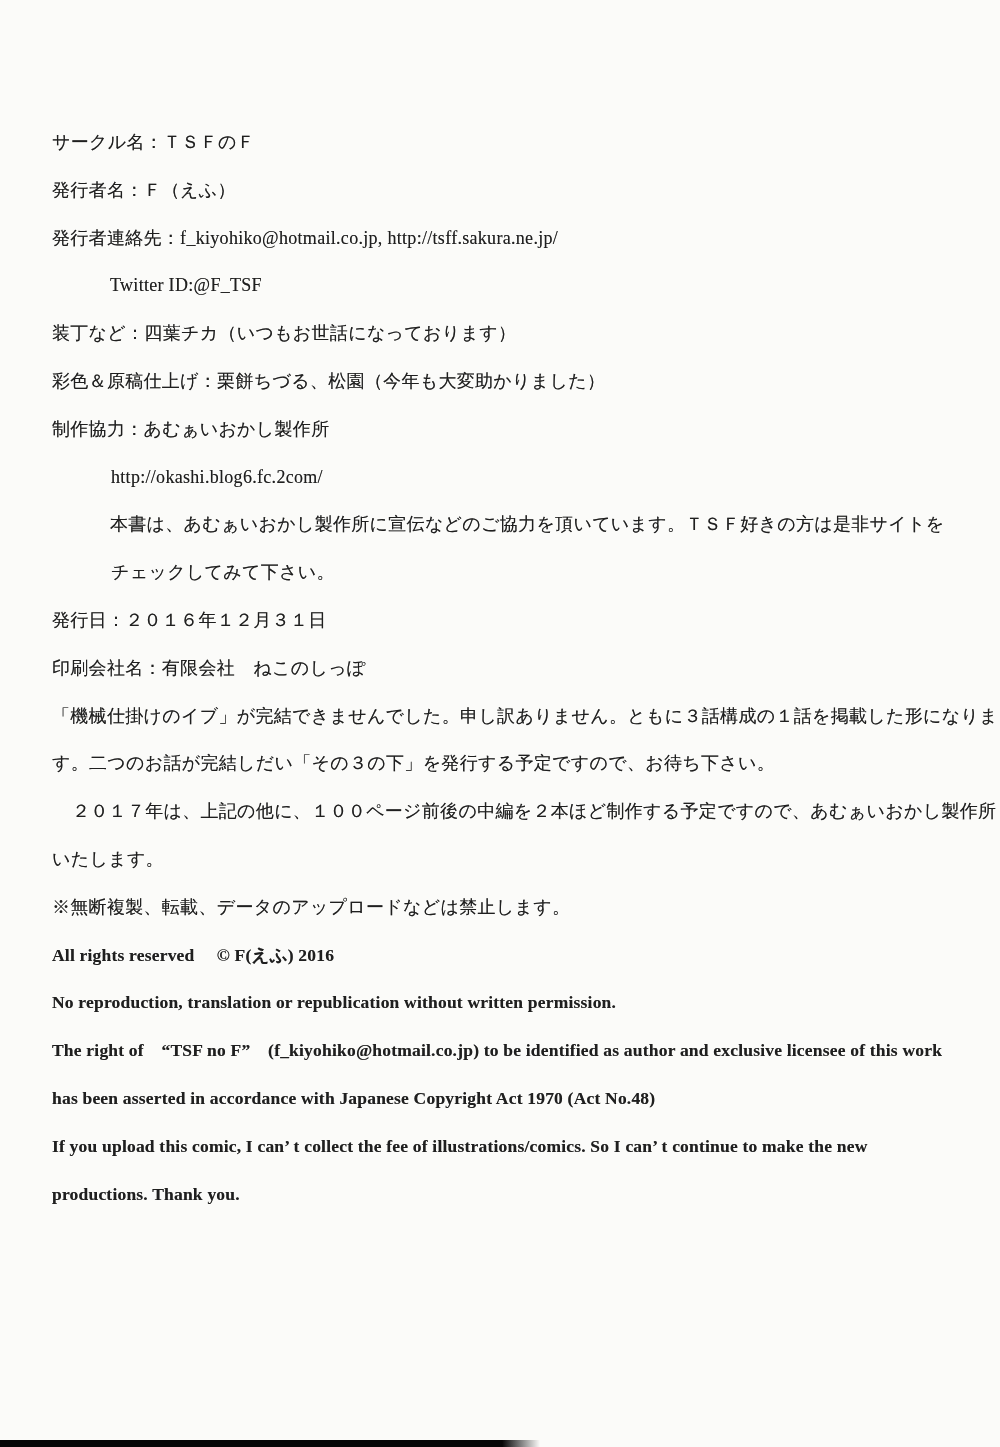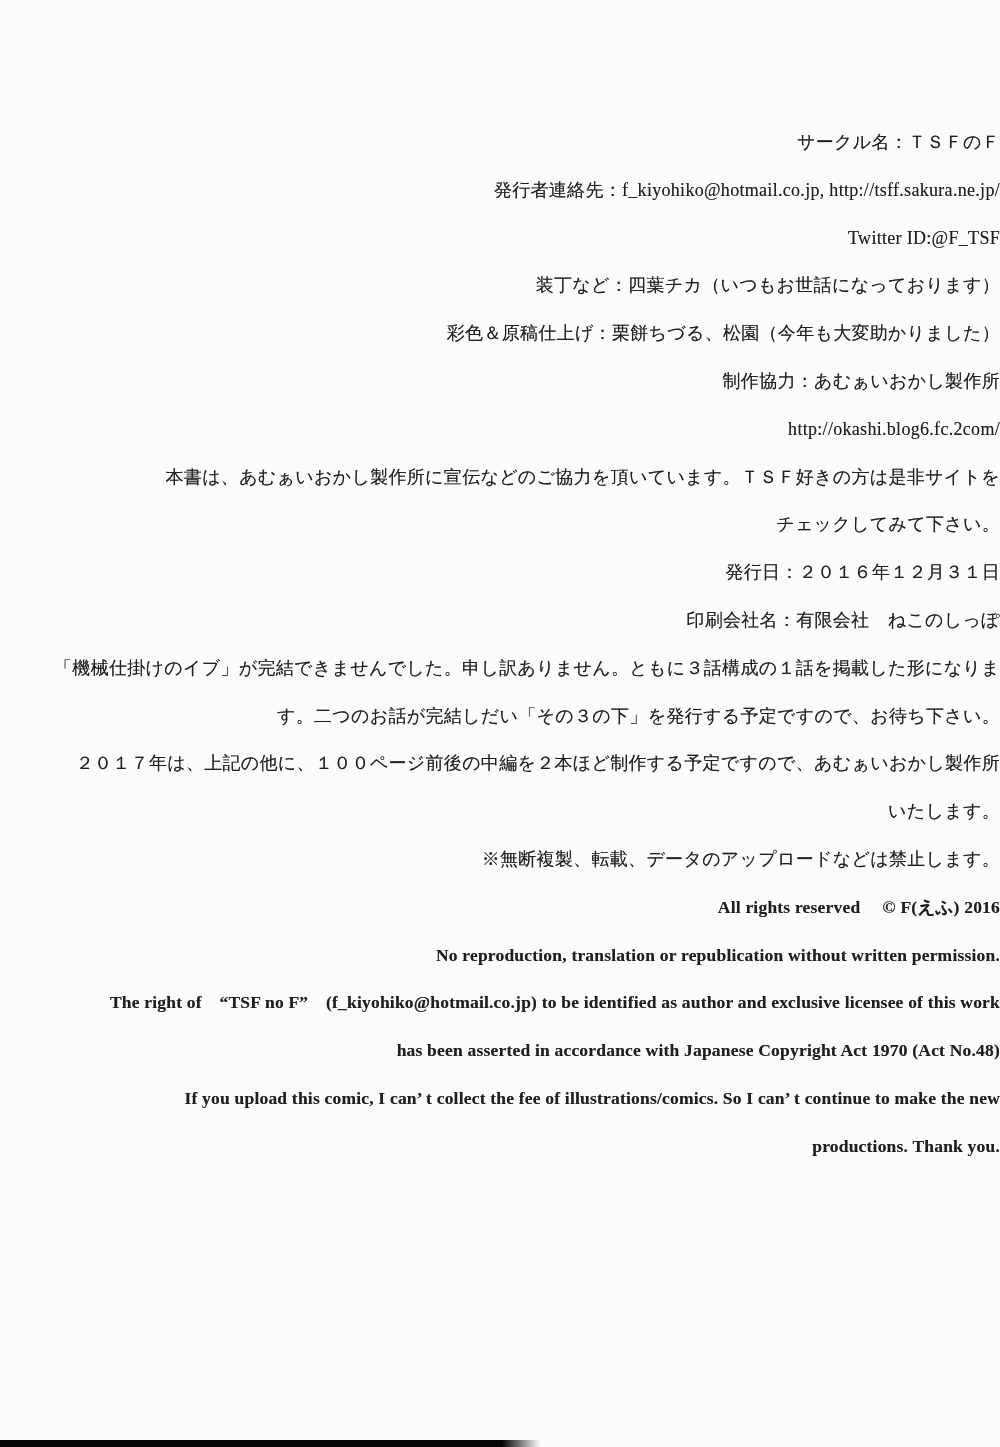--- a/index.html
+++ b/index.html
@@ -24,28 +24,27 @@
     right: 0;
   }
   .ln {
     height: 47.8px;
     line-height: 47.8px;
     font-size: 18px;
     white-space: pre;
     letter-spacing: 0.3px;
     text-shadow: 0 0 0.6px rgba(40,40,40,0.55);
     overflow: hidden;
-    text-align: right;
   }
   .base  { padding-left: 52px; }
-  .flush { padding-left: 24px; }
+  .flush { padding-left: 52px; }
   .para  { padding-left: 72px; }
-  .mid   { padding-left: 85px; }
+  .mid   { padding-left: 111px; }
   .mid2  { padding-left: 110px; }
-  .deep  { padding-left: 82px; }
+  .deep  { padding-left: 110px; }
   .en    { font-size: 17.5px; letter-spacing: 0.2px; font-weight: bold; }
   .page-number {
     position: absolute;
     left: 22px;
     top: 1444px;
     font-size: 15px;
     letter-spacing: 0.5px;
     color: #8b5cf6;
   }
   .scan-edge-bar {
@@ -58,20 +57,21 @@
       #060606 0%, #060606 93%,
       #6f6f6f 96%, rgba(255,255,255,0) 100%);
   }
 </style>
 </head>
 <body>
 
 <div class="page">
   <div class="content">
     <div class="ln base">サークル名：ＴＳＦのＦ</div>
+    <div class="ln base">発行者名：Ｆ（えふ）</div>
     <div class="ln base">発行者連絡先：f_kiyohiko@hotmail.co.jp, http://tsff.sakura.ne.jp/</div>
     <div class="ln deep">Twitter ID:@F_TSF</div>
     <div class="ln base">装丁など：四葉チカ（いつもお世話になっております）</div>
     <div class="ln base">彩色＆原稿仕上げ：栗餅ちづる、松園（今年も大変助かりました）</div>
     <div class="ln base">制作協力：あむぁいおかし製作所</div>
     <div class="ln mid">http://okashi.blog6.fc.2com/</div>
     <div class="ln mid2">本書は、あむぁいおかし製作所に宣伝などのご協力を頂いています。ＴＳＦ好きの方は是非サイトを</div>
     <div class="ln mid">チェックしてみて下さい。</div>
     <div class="ln base">発行日：２０１６年１２月３１日</div>
     <div class="ln base">印刷会社名：有限会社　ねこのしっぽ</div>

